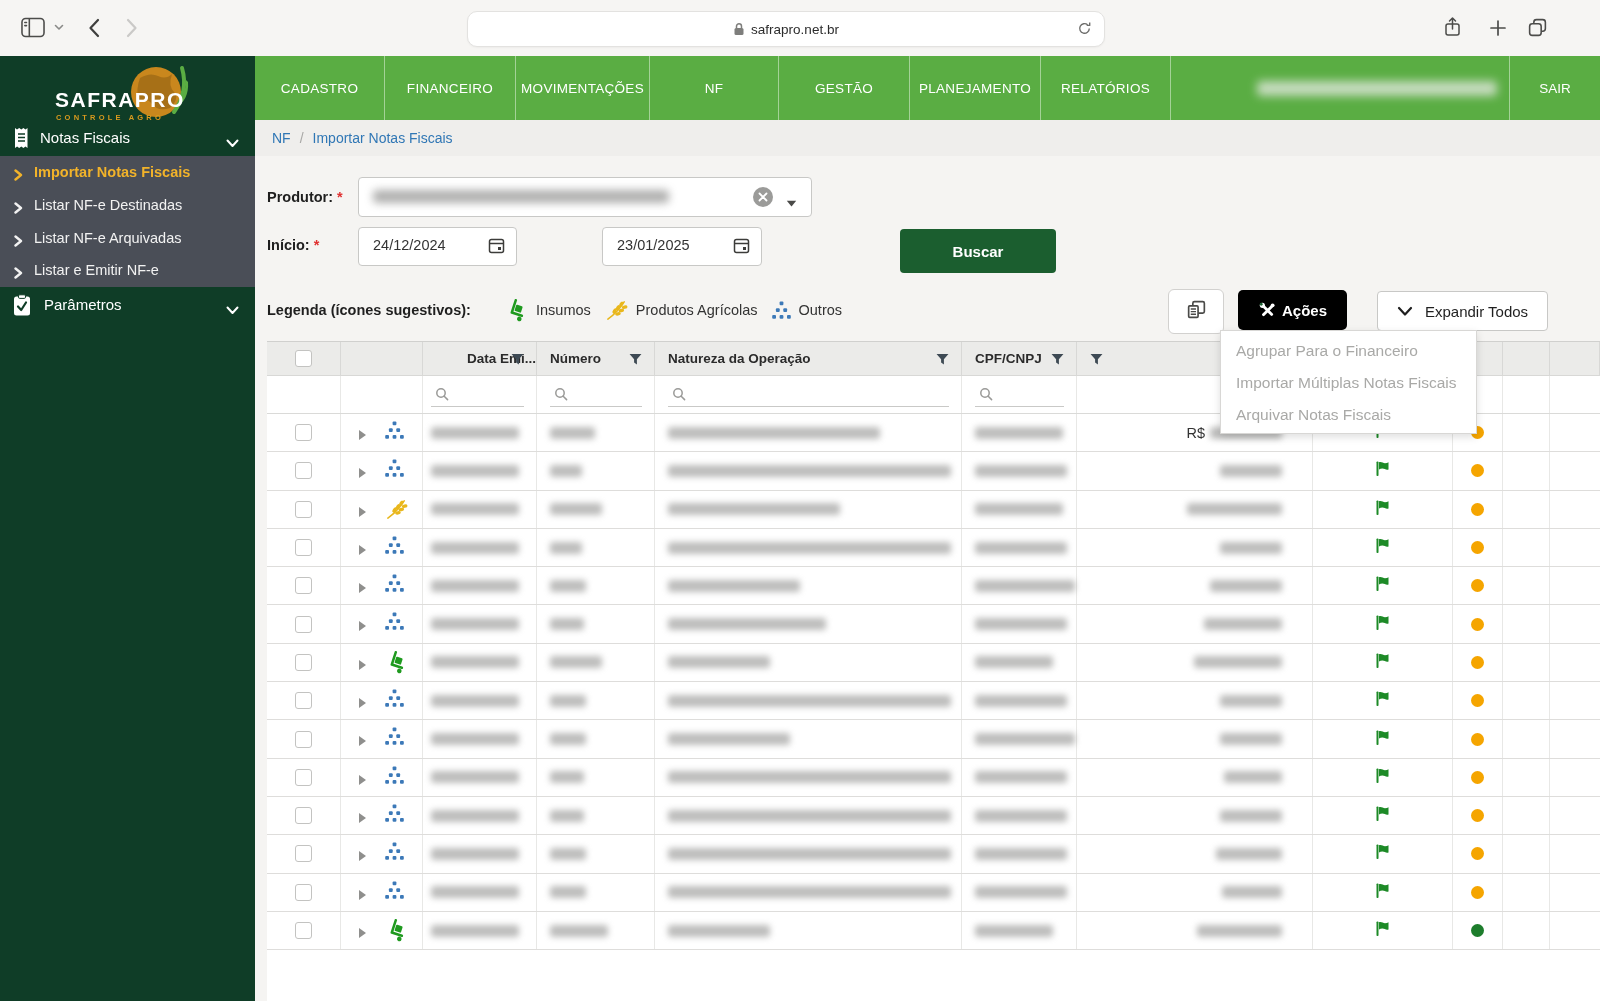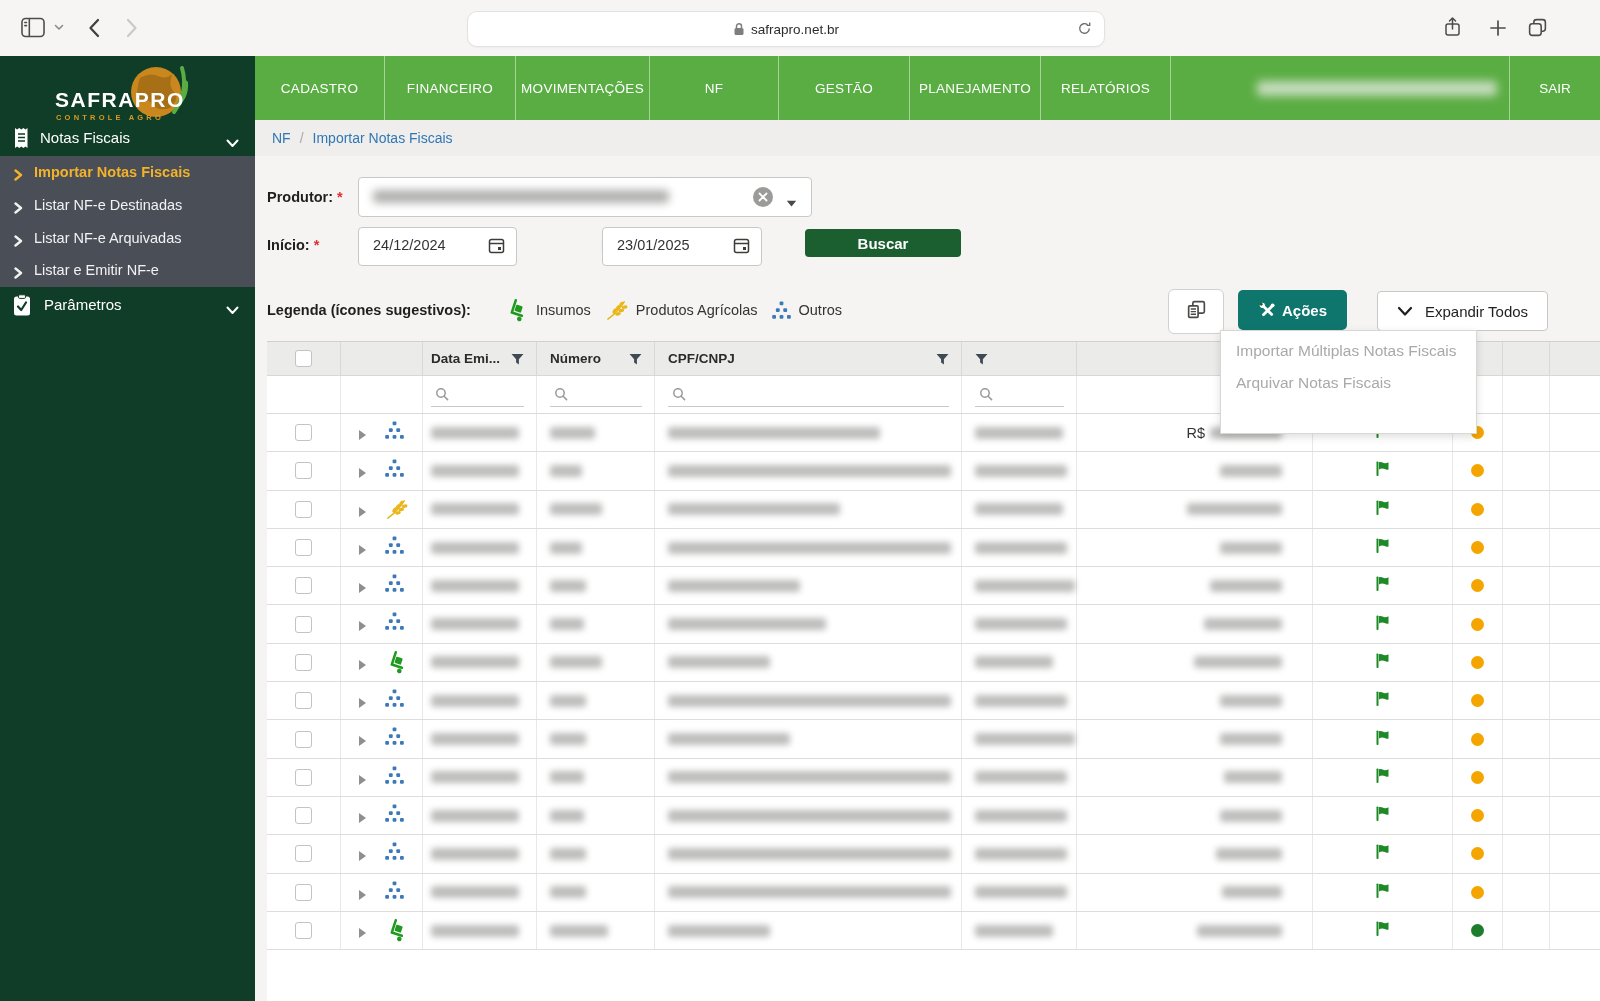--- a/index.html
+++ b/index.html
@@ -55,21 +55,21 @@
   .combo-caret{position:absolute;right:14px;top:15px;cursor:pointer;}
   .date-text{position:absolute;left:14px;top:9px;font-size:14.5px;color:#333;}
   .cal-icon{position:absolute;right:11px;top:9px;cursor:pointer;}
   .btn-green{position:absolute;background:#1b5e2f;border-radius:4px;color:#fff;display:flex;align-items:center;justify-content:center;font-size:15px;font-weight:600;cursor:pointer;border:none;}
 
   
   .legend-title{position:absolute;left:267px;top:302px;font-size:14.5px;font-weight:bold;color:#1f1f1f;}
   .legend-items{position:absolute;left:505px;top:294px;height:32px;display:flex;align-items:center;gap:14px;}
   .legend-item{display:flex;align-items:center;gap:8px;font-size:14.5px;color:#333;}
   .tool-btn{position:absolute;background:#fff;border:1px solid #d2d1cf;border-radius:6px;display:flex;align-items:center;justify-content:center;cursor:pointer;}
-  .btn-acoes{position:absolute;left:1238px;top:290px;width:109px;height:40px;background:#0f766e;border-radius:5px;color:#fff;display:flex;align-items:center;justify-content:center;gap:5px;font-size:15px;font-weight:600;cursor:pointer;}
+  .btn-acoes{position:absolute;left:1238px;top:290px;width:109px;height:40px;background:#000000;border-radius:5px;color:#fff;display:flex;align-items:center;justify-content:center;gap:5px;font-size:15px;font-weight:600;cursor:pointer;}
   .btn-expandir{position:absolute;left:1377px;top:291px;width:169px;height:38px;background:#fff;border:1px solid #c8c8c6;border-radius:4px;display:flex;align-items:center;justify-content:center;gap:12px;font-size:15px;color:#1f1f1f;font-weight:500;cursor:pointer;}
 
   
   .dropdown{position:absolute;left:1220px;top:330px;width:257px;height:104px;background:#fff;border:1px solid #d8d7d5;box-shadow:0 3px 8px rgba(0,0,0,.13);z-index:40;padding-top:4px;box-sizing:border-box;}
   .dropdown .dd-item{height:32px;line-height:32px;padding-left:15px;font-size:15.5px;color:#a9a9a7;cursor:pointer;white-space:nowrap;}
 
   
   .grid{position:absolute;left:267px;top:341px;width:1333px;height:660px;background:#fff;border-top:1px solid #d0d0ce;}
   .grid-row{display:grid;grid-template-columns:74px 82px 114px 118px 307px 115px 236px 140px 50px 47px 1fr;}
   .cell{position:relative;border-right:1px solid #e8e8e6;display:flex;align-items:center;box-sizing:border-box;}
@@ -288,21 +288,21 @@
   <span class="date-text">23/01/2025</span>
   <span class="cal-icon">
     <svg width="17" height="17" viewBox="0 0 17 17" fill="none" stroke="#3c3c3a" stroke-width="1.5">
         <rect x="1.5" y="2.5" width="14" height="13" rx="2"></rect>
         <path d="M1.5 6.5h14"></path>
         <rect x="10" y="10" width="3" height="3" fill="#3c3c3a" stroke="none"></rect>
       </svg>
   </span>
 </div>
 
-<button class="btn-green" style="left:805px;top:229px;width:156px;height:28px;">Buscar</button>
+<button class="btn-green" style="left:900px;top:229px;width:156px;height:44px;">Buscar</button>
 
 <div class="legend-title">Legenda (ícones sugestivos):</div>
 <div class="legend-items" id="legend-items">
     <div class="legend-item">
       <span style="display:flex;">
         <svg width="23" height="23" viewBox="0 0 24 24">
           <g transform="rotate(18 12 12)">
             <path d="M8 2v13.5h11" fill="none" stroke="#1f9a1f" stroke-width="2.6" stroke-linecap="round" stroke-linejoin="round"></path>
             <rect x="10" y="6" width="7" height="7" rx="1" fill="#1f9a1f"></rect>
             <circle cx="17.5" cy="19.5" r="2.4" fill="#1f9a1f"></circle>
@@ -373,28 +373,34 @@
   </span>
   <span>Expandir Todos</span>
 </div>
 
 <div class="grid">
   <div class="grid-row hdr">
     <div class="cell">
         <span class="chk"></span>
       </div>
     <div class="cell"></div>
-    <div class="cell" style="padding-left:8px;">
+    <div class="cell" style="padding-left:8px;margin-left:36px;">
       <span class="hdr-label">Data Emi...</span>
       <span class="funnel-r"><svg width="13" height="13" viewBox="0 0 12 12">
             <path d="M0.5 1h11L7.3 5.8v4.9L4.7 8.7V5.8z" fill="#3e4a54"></path>
           </svg></span>
     </div>
     <div class="cell" style="padding-left:13px;">
       <span class="hdr-label">Número</span>
+      <span class="funnel-r"><svg width="13" height="13" viewBox="0 0 12 12">
+            <path d="M0.5 1h11L7.3 5.8v4.9L4.7 8.7V5.8z" fill="#3e4a54"></path>
+          </svg></span>
+    </div>
+    <div class="cell" style="padding-left:13px;">
+      <span class="hdr-label">Natureza da Operação</span>
       <span class="funnel-r"><svg width="13" height="13" viewBox="0 0 12 12">
             <path d="M0.5 1h11L7.3 5.8v4.9L4.7 8.7V5.8z" fill="#3e4a54"></path>
           </svg></span>
     </div>
     <div class="cell" style="padding-left:13px;">
       <span class="hdr-label">CPF/CNPJ</span>
       <span class="funnel-r"><svg width="13" height="13" viewBox="0 0 12 12">
             <path d="M0.5 1h11L7.3 5.8v4.9L4.7 8.7V5.8z" fill="#3e4a54"></path>
           </svg></span>
     </div>
@@ -1074,15 +1080,16 @@
           <span class="dot dot-green"></span>
         </div>
         <div class="cell"></div>
         <div class="cell"></div>
       </div>
     </div>
 
 </div>
 
 <div class="dropdown" id="actions-dropdown">
+    <div class="dd-item">Agrupar Para o Financeiro</div>
     <div class="dd-item">Importar Múltiplas Notas Fiscais</div>
     <div class="dd-item">Arquivar Notas Fiscais</div>
   </div>
 
 </body></html>

